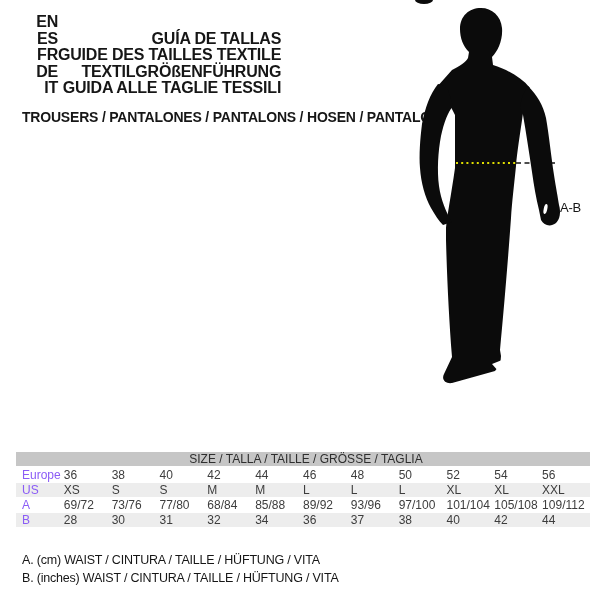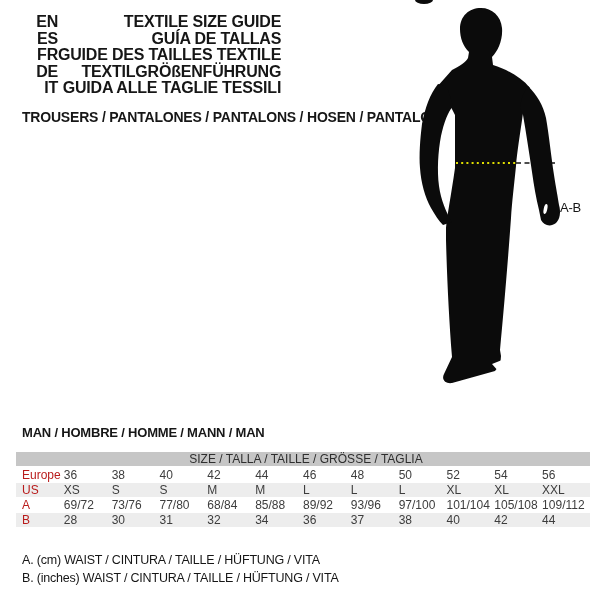--- a/index.html
+++ b/index.html
@@ -25,36 +25,35 @@
   
   .man-title { position:absolute; left:22px; top:425px; font-size:13px;
                font-weight:700; letter-spacing:-0.2px; white-space:nowrap; }
 
   .size-table { position:absolute; left:16px; top:452px; width:574px;
                 border-collapse:collapse; table-layout:fixed; font-size:12px; color:#3d3d3d; }
   .size-table th { height:14px; background:#c6c6c6; font-weight:400; text-align:center;
                    padding-left:6px; color:#2e2e2e; border-bottom:2px solid #fff; }
   .size-table td { height:13px; border-bottom:1px solid #fff;
                    white-space:nowrap; overflow:hidden; }
-  .size-table td.rowlabel { text-align:left; padding-left:6px; width:77px; color:#b91c1c; }
+  .size-table td.rowlabel { text-align:left; padding-left:6px; width:77px; color:#8b5cf6; }
   .size-table tr.alt { background:#ededed; }
 
   
   .footnotes { position:absolute; left:22px; top:551px; font-size:12.5px;
                font-weight:400; letter-spacing:-0.2px; line-height:18px; white-space:nowrap; }
 </style>
 </head>
 <body>
 
 <div class="canvas">
 
   <div class="lang-block">
     <div class="lang-row">
       <span>EN</span>
-      <span>TEXTILE SIZE GUIDE</span>
     </div>
     <div class="lang-row">
       <span>ES</span>
       <span>GUÍA DE TALLAS</span>
     </div>
     <div class="lang-row">
       <span>FR</span>
       <span>GUIDE DES TAILLES TEXTILE</span>
     </div>
     <div class="lang-row">
@@ -129,21 +128,20 @@
 
     <path fill="#ffffff" d="M 507,358 L 492,364 L 499,372 L 507,368 Z"></path>
 
     <ellipse cx="545.5" cy="209" rx="1.8" ry="5" fill="#ffffff" transform="rotate(12 545.5 209)"></ellipse>
 
     <line x1="456" y1="163" x2="517" y2="163" stroke="#e0de00" stroke-width="2" stroke-dasharray="2 3.2"></line>
   </svg>
 
   <span class="measure-label">A-B</span>
 
-  <div class="man-title">MAN / HOMBRE / HOMME / MANN / MAN</div>
 
   <table class="size-table">
     <thead>
       <tr>
         <th colspan="12">SIZE / TALLA / TAILLE / GRÖSSE / TAGLIA</th>
       </tr>
     </thead>
     <tbody>
       <tr>
         <td class="rowlabel">Europe</td>

